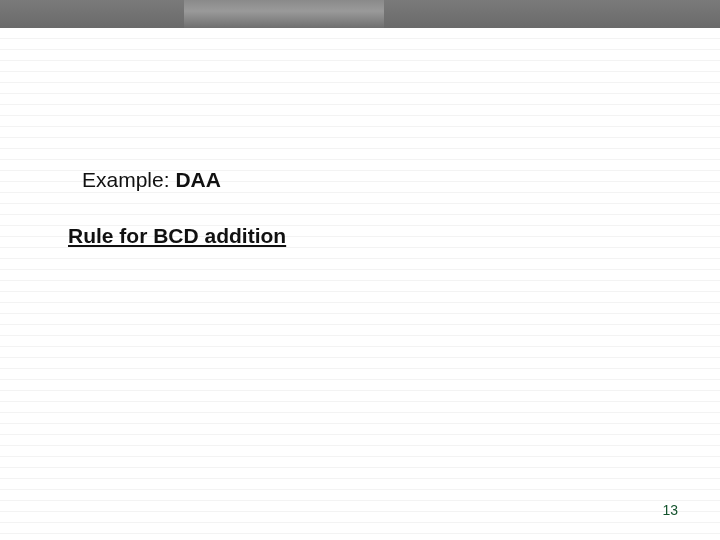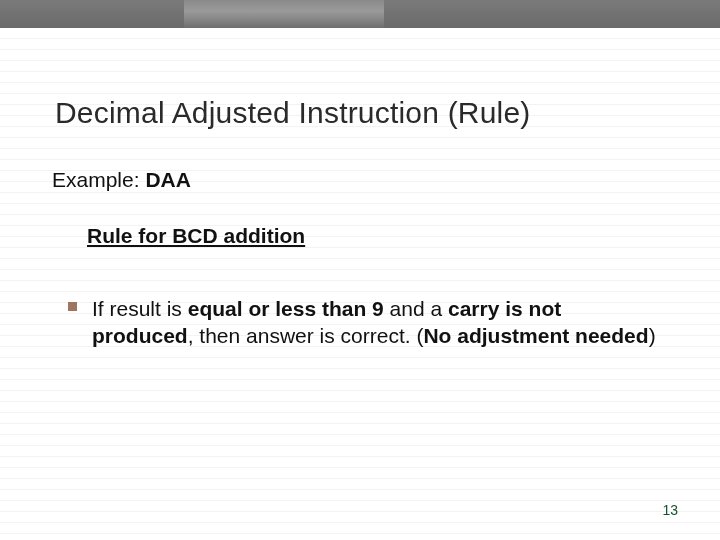--- a/index.html
+++ b/index.html
@@ -44,35 +44,34 @@
     position: absolute;
     left: 55px;
     top: 68px;
     font-size: 30px;
     color: #2a2a2a;
     font-weight: 400;
     letter-spacing: 0.2px;
   }
   .example-line {
     position: absolute;
-    left: 52px;
+    left: 82px;
     top: 140px;
     font-size: 21px;
     color: #111;
   }
   .example-line .bold { font-weight: 700; }
   .rule-line {
     position: absolute;
     left: 68px;
     top: 196px;
     font-size: 21px;
     font-weight: 700;
     text-decoration: underline;
     color: #111;
-    margin-left: 19px;
   }
   .bullet {
     position: absolute;
     left: 68px;
     right: 60px;
     font-size: 21px;
     color: #111;
     line-height: 1.28;
   }
   .bullet1 { top: 268px; }
@@ -101,31 +100,24 @@
 </head>
 <body>
 
 <div class="topbar">
   <div class="topbar-highlight"></div>
 </div>
 <div class="ruled"></div>
 
 <div class="content">
 
-  <div class="title">Decimal Adjusted Instruction (Rule)</div>
 
   <div class="example-line">
     <span>Example: </span><span class="bold">DAA</span>
   </div>
 
   <div class="rule-line">Rule for BCD addition</div>
 
-  <div class="bullet bullet1">
-    <span class="mark"></span>
-    <span class="text">
-      <span>If result is </span><span class="bold">equal or less than 9</span><span> and a </span><span class="bold">carry is not produced</span><span>, then answer  is correct. (</span><span class="bold">No adjustment needed</span><span>)</span>
-    </span>
-  </div>
 
 
   <div class="pagenum">13</div>
 
 </div>
 
 </body></html>

